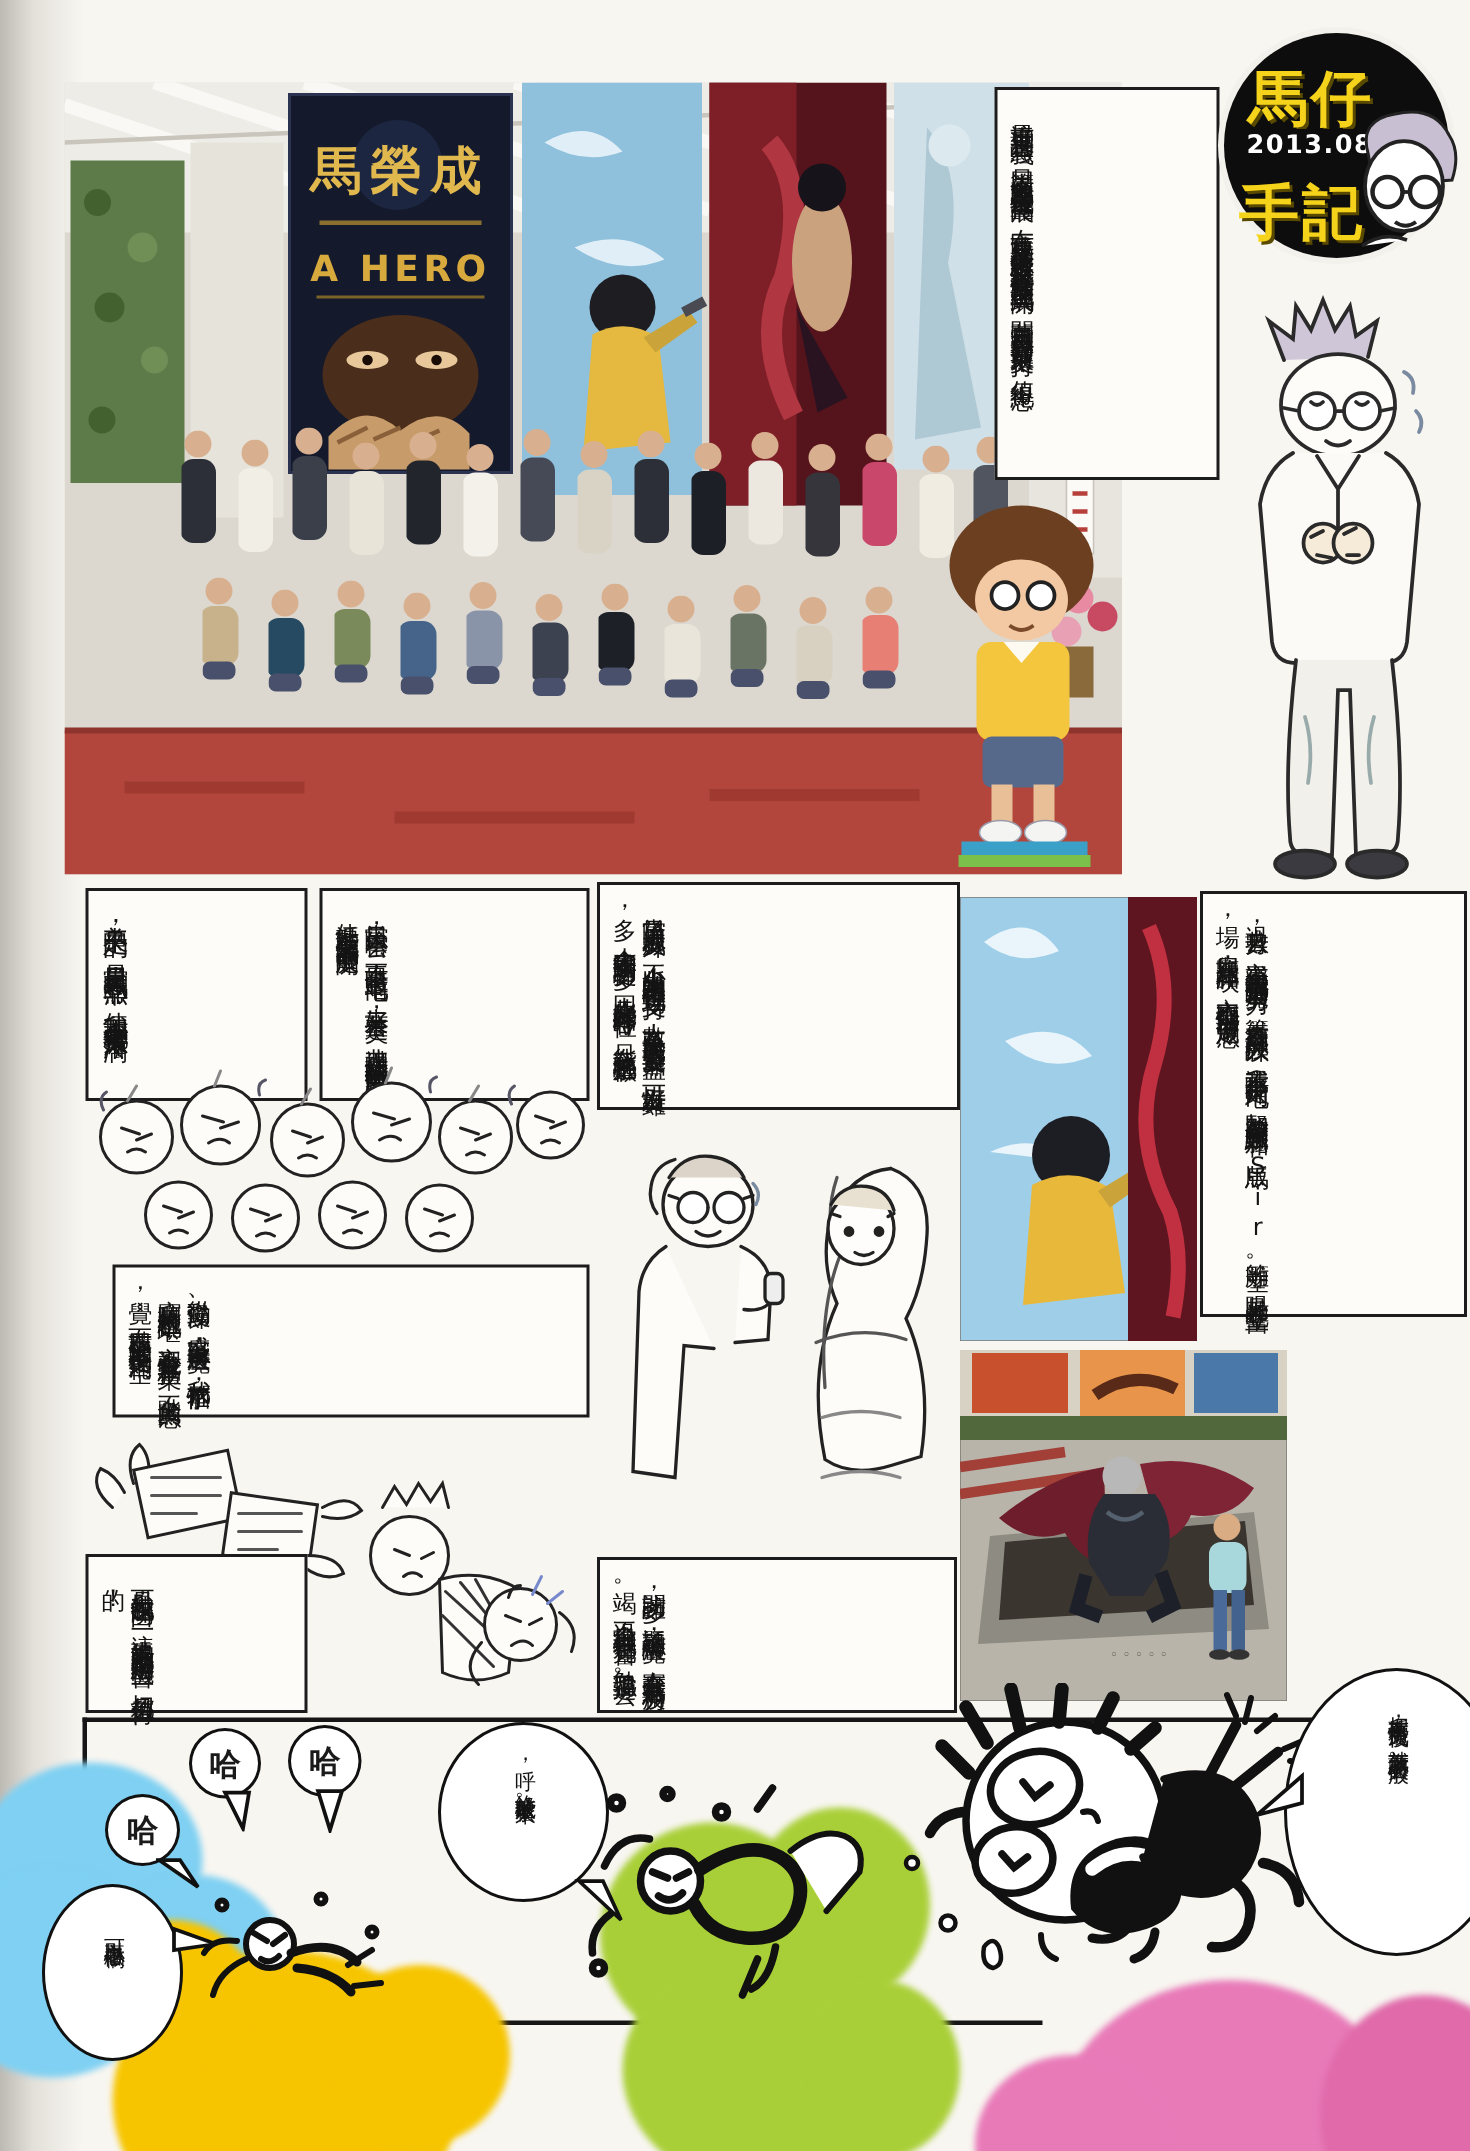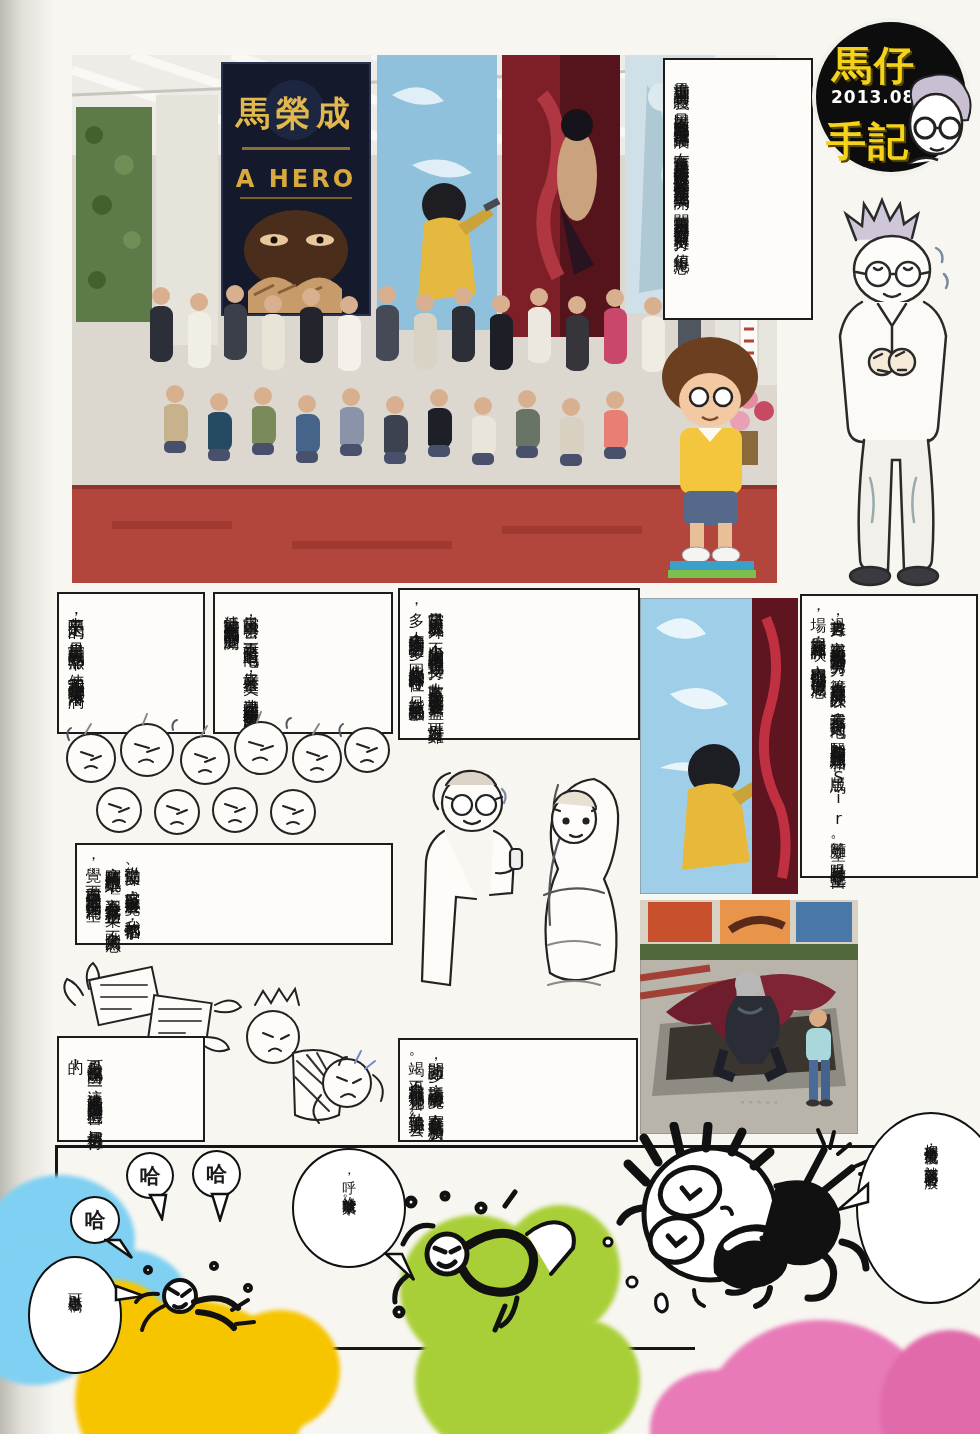--- a/index.html
+++ b/index.html
@@ -30,21 +30,21 @@
   .blob{position:absolute;border-radius:50%;filter:blur(2px);}
   .rule{position:absolute;background:#161616;}
 </style>
 </head>
 <body>
 
 <div class="page">
 
   <div class="abs edge-left"></div>
 
-  <div class="abs" style="left:72px;top:55px;width:705px;height:528px;">
+  <div class="abs" style="left:43px;top:55px;width:705px;height:528px;">
     <svg width="705" height="528" viewBox="0 0 705 528">
       <defs>
         <symbol id="ps">
             <circle cx="11" cy="9" r="9" fill="#d9b08f"></circle>
             <rect x="-1" y="19" width="24" height="56" rx="9" fill="currentColor"></rect>
           </symbol>
         <symbol id="pc">
             <circle cx="11" cy="9" r="9" fill="#d9b08f"></circle>
             <rect x="-2" y="19" width="26" height="40" rx="9" fill="currentColor"></rect>
             <rect x="0" y="56" width="22" height="12" rx="5" fill="#49506b"></rect>

